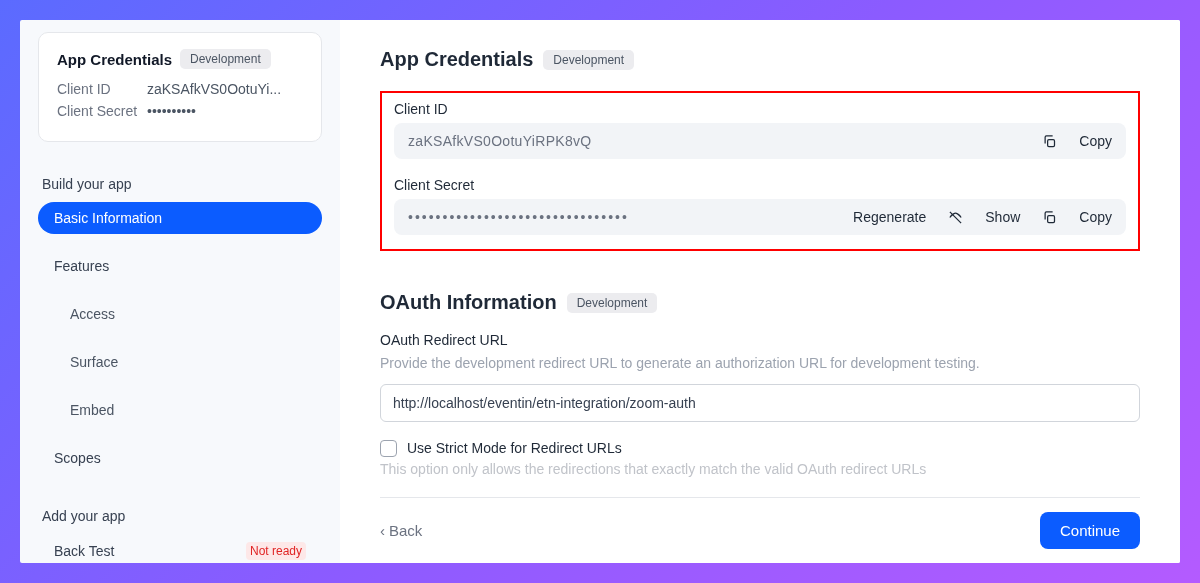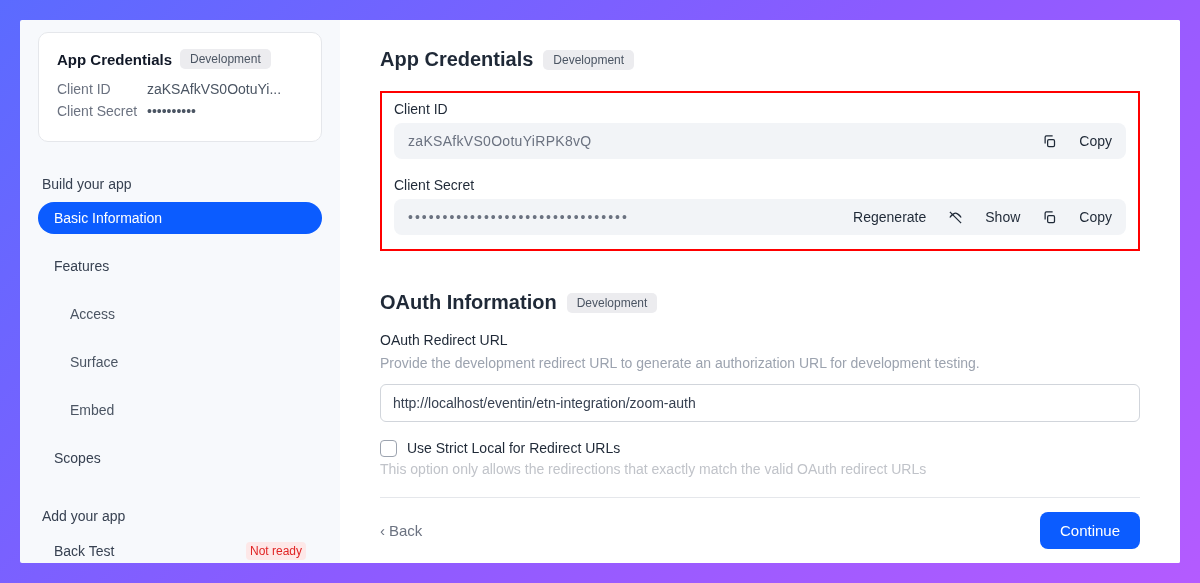--- a/index.html
+++ b/index.html
@@ -142,21 +142,21 @@
     <div class="oauth-sec">
       <div class="section-header">
         <span class="section-title">OAuth Information</span>
         <span class="badge">Development</span>
       </div>
       <div class="field-label" style="font-weight:500">OAuth Redirect URL</div>
       <div class="help-text">Provide the development redirect URL to generate an authorization URL for development testing.</div>
       <input class="text-input" type="text" value="http://localhost/eventin/etn-integration/zoom-auth" style="">
       <div class="checkbox-row">
         <span class="checkbox"></span>
-        <span class="checkbox-label">Use Strict Local for Redirect URLs</span>
+        <span class="checkbox-label">Use Strict Mode for Redirect URLs</span>
       </div>
       <div class="fade-text">This option only allows the redirections that exactly match the valid OAuth redirect URLs</div>
     </div>
 
     <div class="footer">
       <button class="back-btn">
         <span>‹</span>
         <span>Back</span>
       </button>
       <button class="continue-btn">

